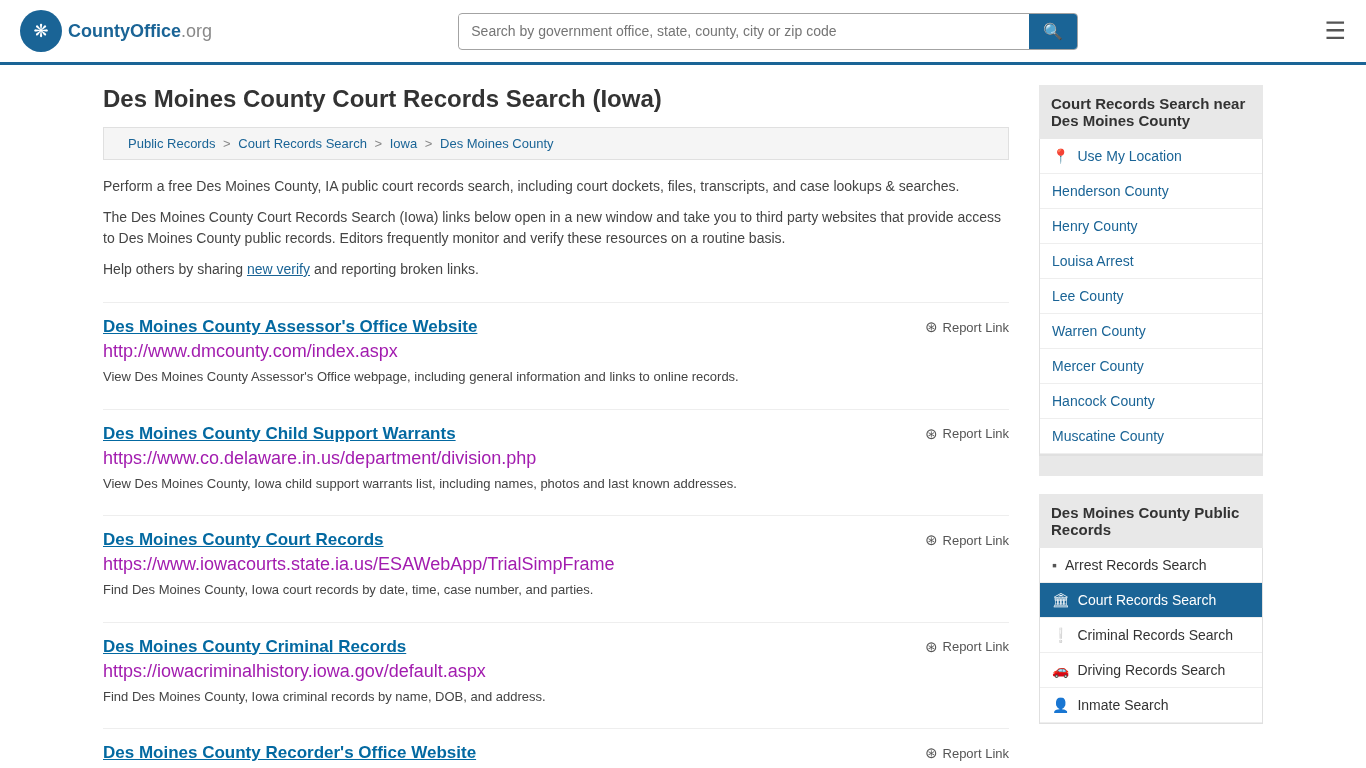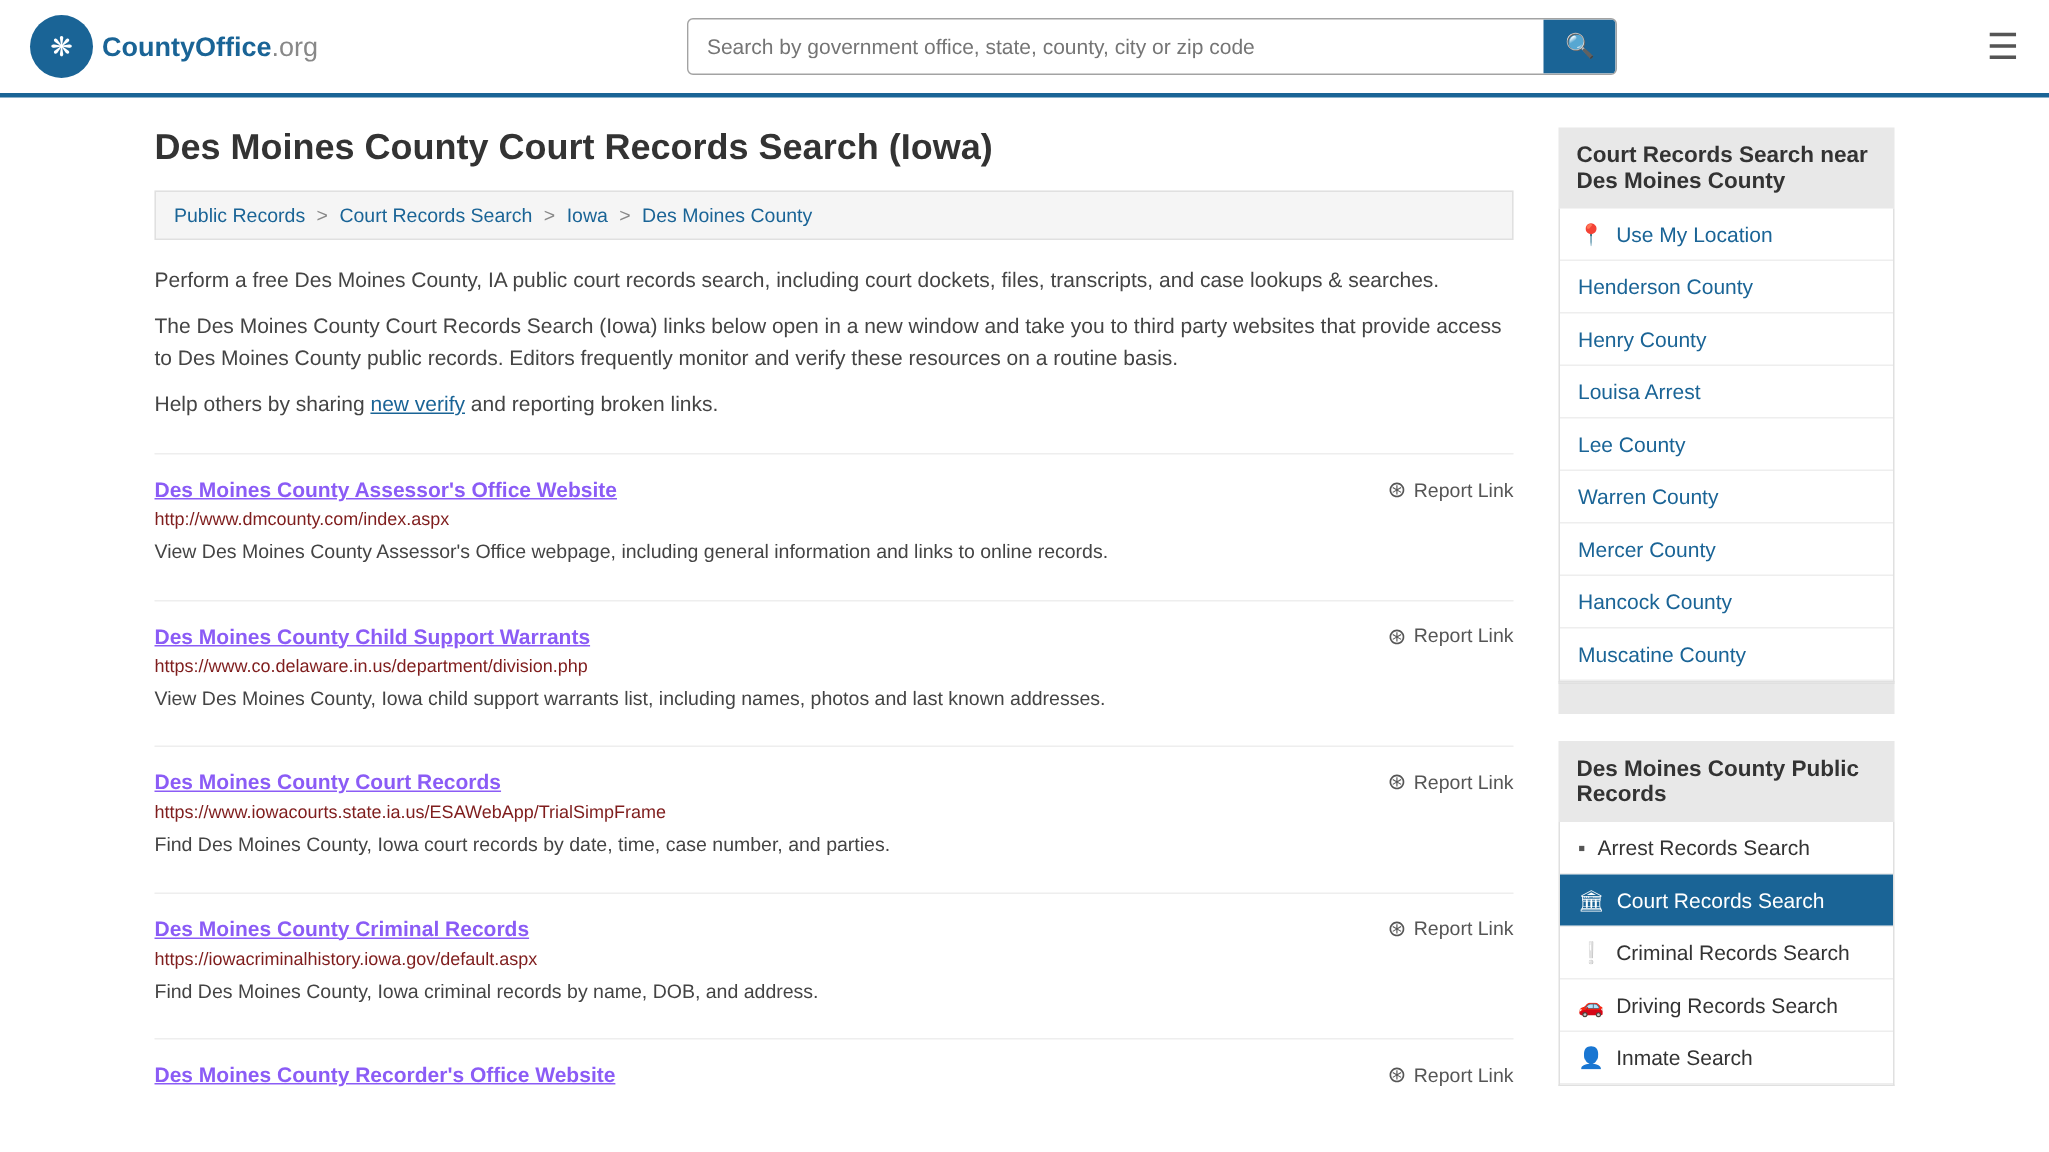--- a/index.html
+++ b/index.html
@@ -84,39 +84,39 @@
       font-size: 24px;
       font-weight: bold;
       color: #333;
       margin-bottom: 14px;
     }
 
     
     #breadcrumb {
       background: #f5f5f5;
       border: 1px solid #e0e0e0;
-      padding: 8px 12px;
+      padding: 8px 24px;
       font-size: 13px;
       margin-bottom: 16px;
       color: #555;
     }
     #breadcrumb a { color: #1a6496; text-decoration: none; }
     #breadcrumb span { color: #888; margin: 0 4px; }
 
     
     .desc-para { font-size: 14px; color: #444; margin-bottom: 10px; line-height: 1.5; }
     .desc-para a { color: #1a6496; }
 
     
     .result-card { margin-top: 22px; border-top: 1px solid #eee; padding-top: 14px; }
     .result-title-row { display: flex; justify-content: space-between; align-items: center; margin-bottom: 4px; }
-    .result-title { font-size: 14px; font-weight: bold; color: #8b5cf6; text-decoration: underline; cursor: pointer; }
+    .result-title { font-size: 17px; font-weight: bold; color: #0369a1; text-decoration: underline; cursor: pointer; }
     .report-link-btn { display: flex; align-items: center; gap: 5px; font-size: 13px; color: #555; cursor: pointer; white-space: nowrap; }
     .report-link-btn .crosshair-icon { font-size: 15px; }
-    .result-url { color: #7f1d1d; font-size: 12px; margin-bottom: 5px; }
+    .result-url { color: #a21caf; font-size: 18px; margin-bottom: 5px; }
     .result-desc { font-size: 13px; color: #444; line-height: 1.5; }
 
     
     .sidebar-section-title {
       background: #e8e8e8;
       font-size: 15px;
       font-weight: bold;
       color: #333;
       padding: 10px 12px;
       margin-bottom: 0;

